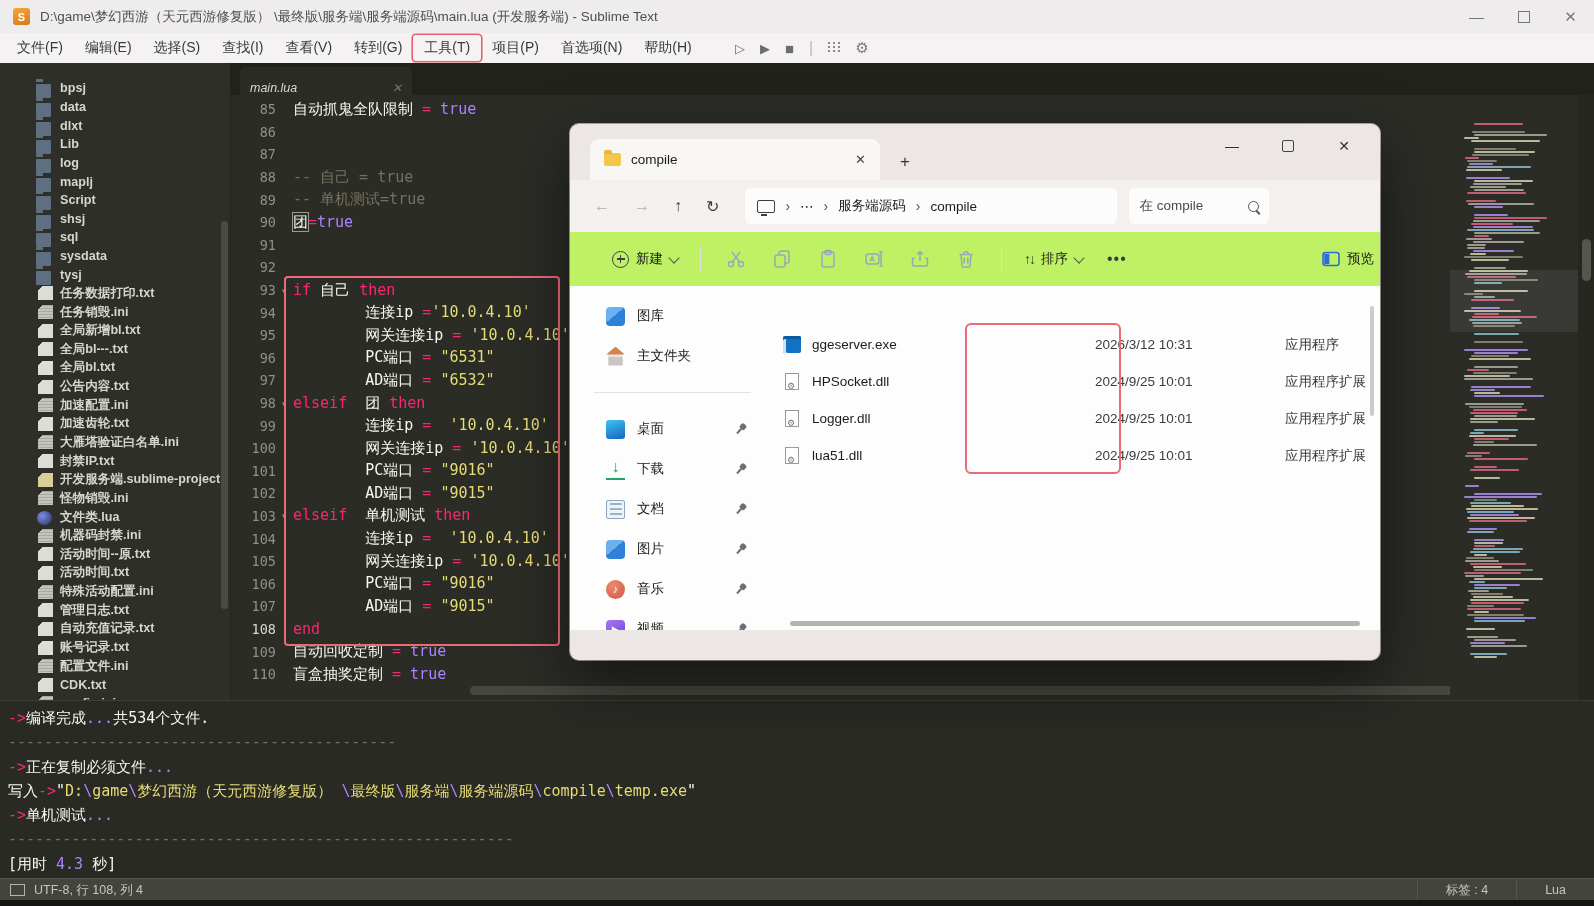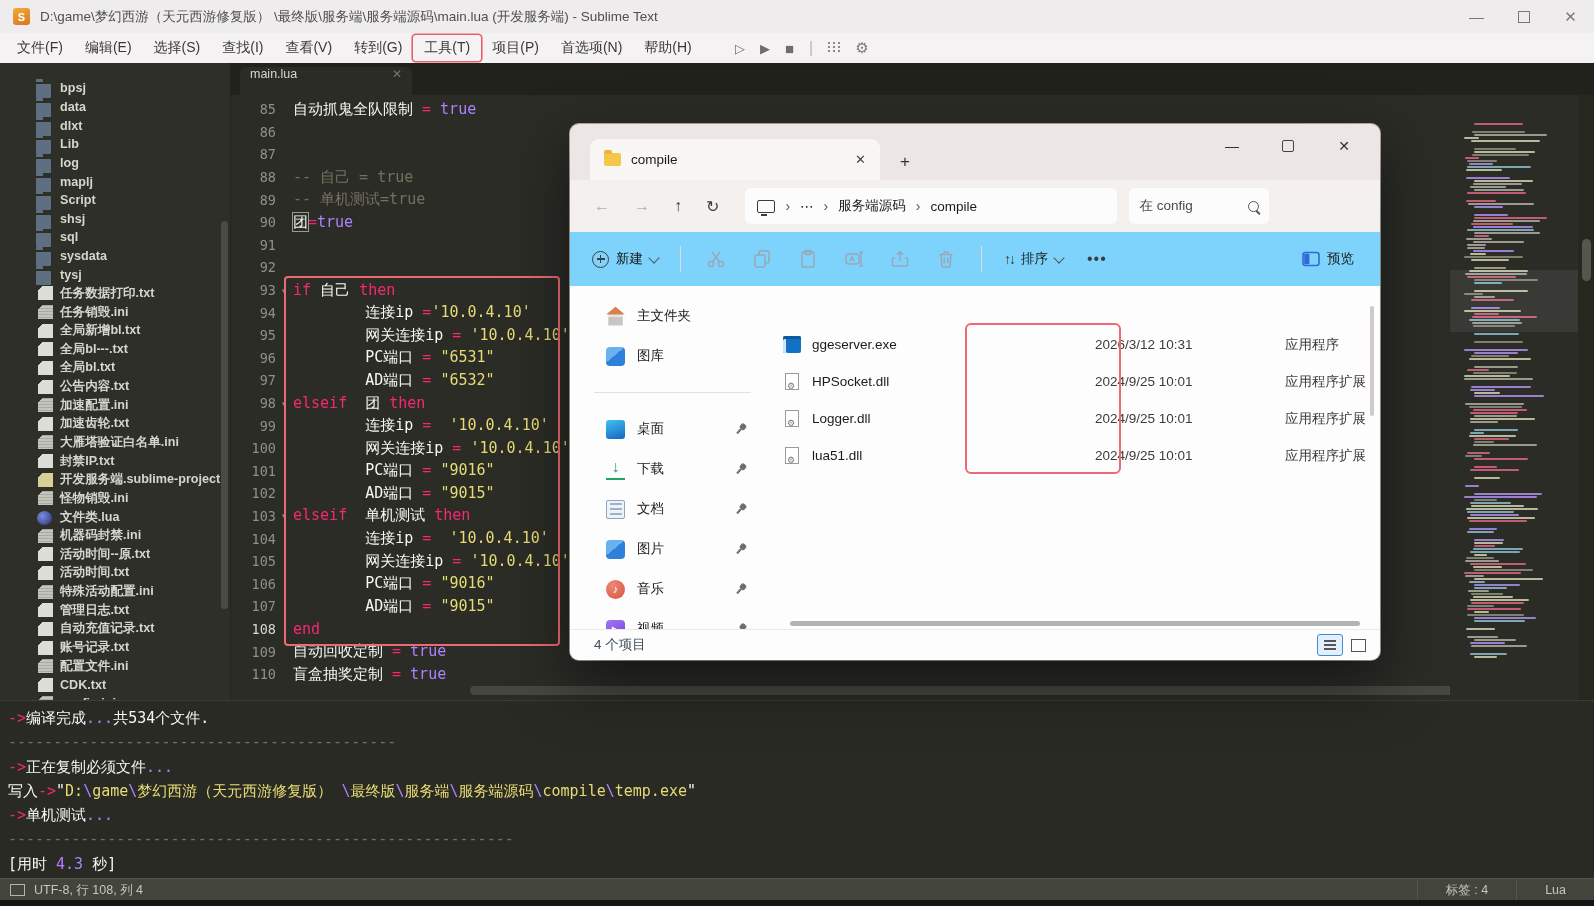--- a/index.html
+++ b/index.html
@@ -39,21 +39,21 @@
   .ico-folder::before{content:"";position:absolute;top:-2px;left:0;width:7px;height:3px;background:#5d6f80;border-radius:1px 1px 0 0;}
   .ico-page{width:11px;height:13px;margin:0 2px;background:linear-gradient(135deg,transparent 3.2px,#dddDD8 0);}
   .ico-ini{width:11px;height:13px;margin:0 2px;background:linear-gradient(135deg,transparent 3.2px,#c4c4bd 0);
            background-image:repeating-linear-gradient(#00000022 0 1px,transparent 1px 3px),linear-gradient(135deg,transparent 3.2px,#c4c4bd 0);}
   .ico-project{width:11px;height:13px;margin:0 2px;background:linear-gradient(135deg,transparent 3.2px,#d8cf96 0);}
   .ico-lua{width:12px;height:12px;margin:1px 1px;border-radius:50%;background:radial-gradient(circle at 35% 35%,#7c8ce0,#22306e);}
   #sb-scroll{position:absolute;right:2px;top:158px;width:7px;height:388px;background:#4a4b44;border-radius:4px;}
   
   #tabstrip{position:absolute;left:230px;top:0;right:0;height:32px;background:#21221c;}
   #tab-main{position:absolute;left:10px;top:4px;width:152px;height:28px;background:#2b2c26;
-            border-radius:6px 6px 0 0;display:flex;align-items:flex-start;padding:0 10px;}
+            border-radius:6px 6px 0 0;display:flex;align-items:flex-end;padding:0 10px;font-style:italic;}
   #tab-main .tlabel{color:#d8d8d2;font-size:12.5px;}
   #tab-main .tclose{margin-left:auto;color:#77776f;font-size:12px;}
   
   #code-lines{position:absolute;left:230px;top:35px;right:144px;bottom:14px;overflow:hidden;
               font-family:"DejaVu Sans Mono",monospace;font-size:15px;}
   .cline{height:22.6px;display:flex;align-items:center;}
   .cline .ln{width:46px;text-align:right;color:#8f908a;font-size:13.5px;flex:none;}
   .cline.current .ln{color:#d8d8d2;}
   .cline .fold{width:16px;text-align:center;color:#8f908a;font-size:10px;flex:none;}
   .cline .code{white-space:pre;padding-left:1px;}
@@ -99,22 +99,22 @@
   .nav-ico.dim{color:#b3adaa;}
   #ex-crumb{margin-left:26px;width:372px;height:36px;background:#fdfcfc;border-radius:6px;display:flex;align-items:center;padding:0 12px;box-sizing:border-box;}
   .mon-ico{width:16px;height:11px;border:1.6px solid #3d3d3d;border-radius:2px;position:relative;flex:none;}
   .mon-ico::after{content:"";position:absolute;left:3px;bottom:-4px;width:6px;height:2px;background:#3d3d3d;}
   .crumb-sep{color:#555;font-size:14px;margin:0 10px;}
   .crumb-item{font-size:13.5px;color:#1b1b1b;white-space:nowrap;}
   #ex-search{margin-left:12px;width:140px;height:36px;background:#fdfcfc;border-radius:6px;display:flex;align-items:center;padding:0 10px;box-sizing:border-box;}
   #ex-search .sval{font-size:13.5px;color:#4a4a4a;white-space:nowrap;overflow:hidden;flex:1;}
   .mag{width:9px;height:9px;border:1.6px solid #555;border-radius:50%;position:relative;flex:none;}
   .mag::after{content:"";position:absolute;left:8px;top:8px;width:5px;height:1.6px;background:#555;transform:rotate(45deg);transform-origin:0 0;}
-  #ex-toolbar{position:absolute;left:0;top:108px;width:100%;height:54px;background:#7dd3fc;border-bottom:1px solid #e7e3e1;
-              display:flex;align-items:center;}
+  #ex-toolbar{position:absolute;left:0;top:108px;width:100%;height:54px;background:#bef264;border-bottom:1px solid #e7e3e1;
+              display:flex;align-items:center;padding-left:20px;}
   .tb-sep{width:1px;height:26px;background:#e0dcda;margin:0 12px;}
   .tb-btn{display:flex;align-items:center;gap:7px;margin:0 10px;color:#1b1b1b;font-size:13.5px;white-space:nowrap;}
   .plus-circle{width:15px;height:15px;border:1.5px solid #3f3f3f;border-radius:50%;position:relative;}
   .plus-circle::before,.plus-circle::after{content:"";position:absolute;background:#3f3f3f;}
   .plus-circle::before{left:3.5px;top:6.7px;width:8px;height:1.6px;}
   .plus-circle::after{left:6.7px;top:3.5px;width:1.6px;height:8px;}
   .chev{width:7px;height:7px;border-right:1.4px solid #555;border-bottom:1.4px solid #555;transform:rotate(45deg);margin-top:-3px;}
   .gicon{stroke:#9aa7b8;fill:none;stroke-width:1.5;}
   .tb-ico{margin:0 13px;display:flex;align-items:center;}
   .sort-arrows{font-size:14px;color:#3b3b3b;letter-spacing:-2px;}
@@ -738,21 +738,21 @@
       <div id="ex-crumb">
         <span class="mon-ico"></span>
         <span class="crumb-sep">›</span>
         <span class="crumb-item">⋯</span>
         <span class="crumb-sep">›</span>
         <span class="crumb-item">服务端源码</span>
         <span class="crumb-sep">›</span>
         <span class="crumb-item">compile</span>
       </div>
       <div id="ex-search">
-        <span class="sval">在 config</span>
+        <span class="sval">在 compile</span>
         <span class="mag"></span>
       </div>
     </div>
     <div id="ex-toolbar">
       <div class="tb-btn" style="margin-left:22px;">
         <span class="plus-circle"></span>
         <span>新建</span>
         <span class="chev"></span>
       </div>
       <div class="tb-sep"></div>
@@ -804,27 +804,27 @@
         <svg width="18" height="16" viewBox="0 0 18 16">
             <rect x="1" y="1.5" width="16" height="13" rx="2.5" fill="none" stroke="#2e6bd6" stroke-width="1.6"></rect>
             <rect x="2.2" y="2.8" width="5.2" height="10.4" rx="1" fill="#2e6bd6"></rect>
           </svg>
         <span>预览</span>
       </div>
     </div>
     <div id="ex-body">
       <div id="ex-nav">
           <div class="nitem">
+    <span class="nico nico-gallery"></span>
+    <span class="nlabel">图库</span>
+    <span class="pin" style="visibility: hidden;"></span>
+  </div>
+          <div class="nitem">
     <span class="nico nico-home"></span>
     <span class="nlabel">主文件夹</span>
-    <span class="pin" style="visibility: hidden;"></span>
-  </div>
-          <div class="nitem">
-    <span class="nico nico-gallery"></span>
-    <span class="nlabel">图库</span>
     <span class="pin" style="visibility: hidden;"></span>
   </div>
           <div class="ndivider"></div>
           <div class="nitem">
     <span class="nico nico-desktop"></span>
     <span class="nlabel">桌面</span>
     <span class="pin"></span>
   </div>
           <div class="nitem">
     <span class="nico nico-download">↓</span>
@@ -885,29 +885,20 @@
       <span class="fname">lua51.dll</span>
     </span>
     <span class="fc2">2024/9/25 10:01</span>
     <span class="fc3">应用程序扩展</span>
   </div>
           </div>
         <div id="files-annotation"></div>
       </div>
       <div id="ex-hscroll"></div>
     </div>
-    <div id="ex-status">
-      <span id="ex-count">4 个项目</span>
-      <div id="ex-views">
-        <span class="view-list">
-            <span class="lines"></span>
-          </span>
-        <span class="view-icons"></span>
-      </div>
-    </div>
   </div>
 
   <div id="console">
       <div class="conline"><span class="tok-k">-&gt;</span><span class="tok-w">编译完成</span><span class="tok-p">...</span><span class="tok-w">共534个文件.</span></div>
       <div class="conline"><span class="tok-c">-------------------------------------------</span></div>
       <div class="conline"><span class="tok-k">-&gt;</span><span class="tok-w">正在复制必须文件</span><span class="tok-p">...</span></div>
       <div class="conline"><span class="tok-w">写入</span><span class="tok-k">-&gt;</span><span class="tok-w">"</span><span class="tok-s">D:</span><span class="tok-p">\</span><span class="tok-s">game</span><span class="tok-p">\</span><span class="tok-s">梦幻西游（天元西游修复版） </span><span class="tok-p">\</span><span class="tok-s">最终版</span><span class="tok-p">\</span><span class="tok-s">服务端</span><span class="tok-p">\</span><span class="tok-s">服务端源码</span><span class="tok-p">\</span><span class="tok-s">compile</span><span class="tok-p">\</span><span class="tok-s">temp.exe</span><span class="tok-w">"</span></div>
       <div class="conline"><span class="tok-k">-&gt;</span><span class="tok-w">单机测试</span><span class="tok-p">...</span></div>
       <div class="conline"><span class="tok-c">--------------------------------------------------------</span></div>
       <div class="conline"><span class="tok-w">[用时 </span><span class="tok-p">4.3</span><span class="tok-w"> 秒]</span></div>

